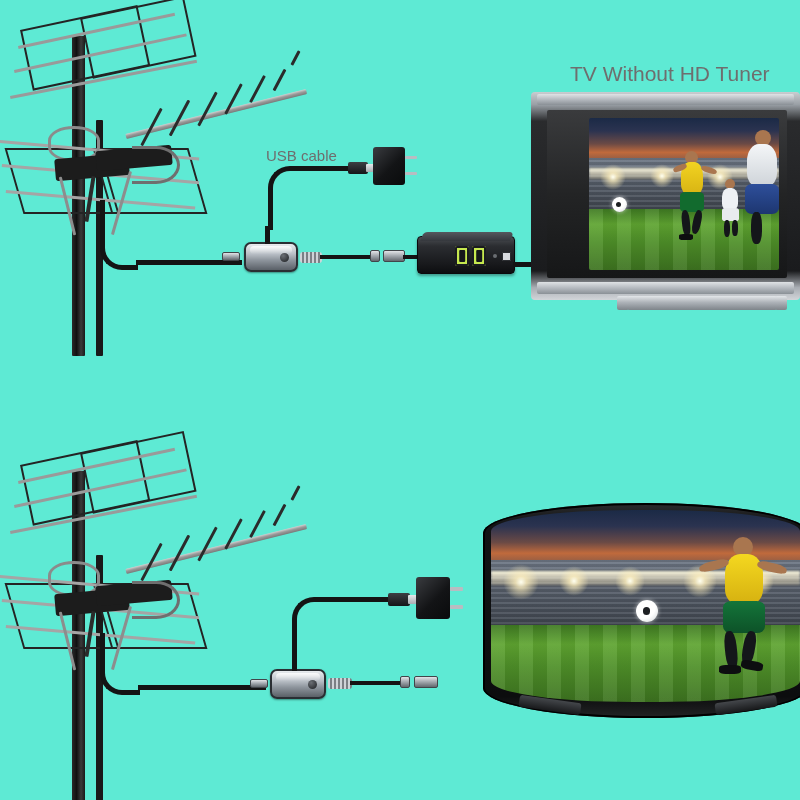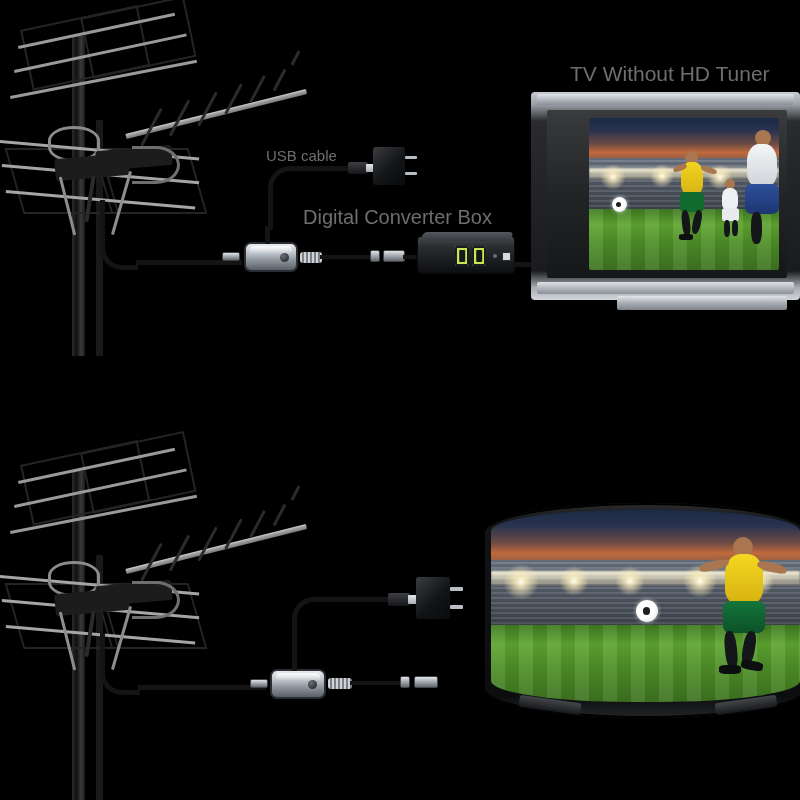--- a/index.html
+++ b/index.html
@@ -1,17 +1,17 @@
 <!DOCTYPE html>
 <html><head>
 <meta charset="utf-8">
 <style>
   * { margin:0; padding:0; box-sizing:border-box; }
   html,body { width:800px; height:800px; background:#ffffff; font-family:"Liberation Sans", sans-serif; }
-  #page { position:relative; width:800px; height:800px; overflow:hidden; background:#000000; }
+  #page { position:relative; width:800px; height:800px; overflow:hidden; background:#5eead4; }
 
   .panel { position:absolute; left:0; width:800px; }
   #panel-top { top:0; height:356px; }
   #panel-bottom { top:425px; height:375px; }
 
   
   #banner {
     position:absolute; left:0; top:356px; width:800px; height:69px;
     background:#333d6b; display:flex; align-items:center; justify-content:center;
   }
@@ -253,21 +253,20 @@
         </div>
       </div>
       <div class="crt-strip" style="left:6px;top:190px;width:257px;height:12px;"></div>
     </div>
     <div class="crt-foot" style="left:627px;top:296px;width:150px;height:14px;"></div>
     <div class="crt-foot" style="left:617px;top:296px;width:12px;height:14px;"></div>
     <div class="crt-foot" style="left:775px;top:296px;width:12px;height:14px;"></div>
 
     <div class="label" id="lbl-tv-top">TV Without HD Tuner</div>
     <div class="label" id="lbl-usb">USB cable</div>
-    <div class="label" id="lbl-dcb">Digital Converter Box</div>
   </div>
 
 
   <div class="panel" id="panel-bottom">
 
     <div class="antenna" style="left:0;top:10px;width:320px;height:365px;">
       <div class="mast" style="left:72px;top:36px;width:13px;height:330px;"></div>
       <div class="mast" style="left:96px;top:120px;width:7px;height:246px;background:#191919;"></div>
 
       <div class="refl-frame" style="left:20px;top:30px;width:120px;height:62px;transform:rotate(-12deg);transform-origin:left top;"></div>

